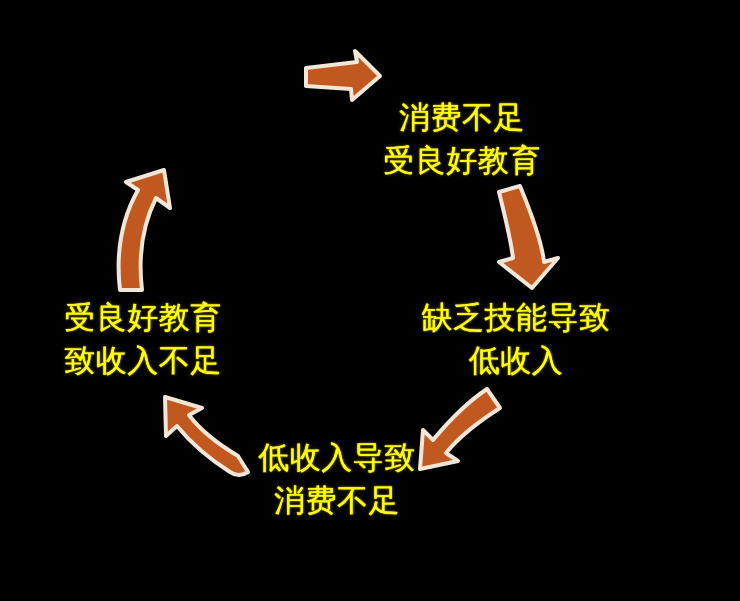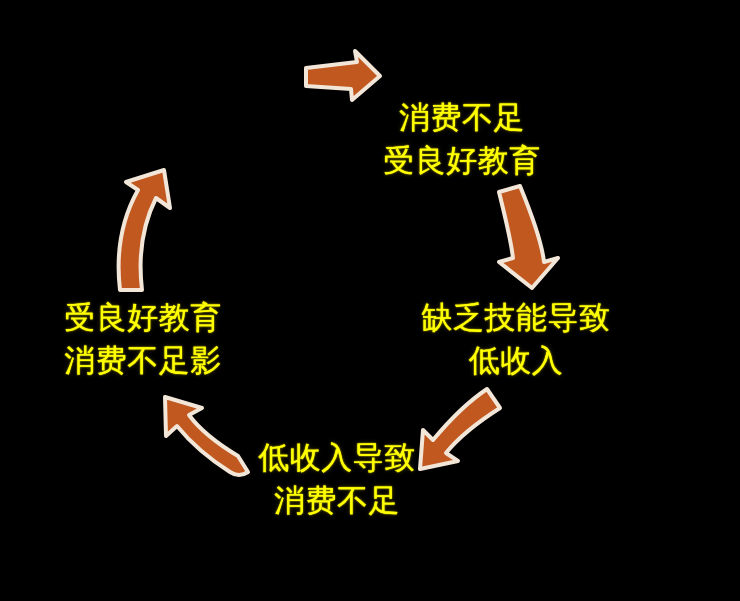--- a/index.html
+++ b/index.html
@@ -60,21 +60,21 @@
     <span class="ln">消费不足</span>
   </div>
 
   <div class="node-label" style="left:404px; top:296px; width:224px;">
     <span class="ln">缺乏技能导致</span>
     <span class="ln">低收入</span>
   </div>
 
   <div class="node-label" style="left:50px; top:296px; width:186px;">
     <span class="ln">受良好教育</span>
-    <span class="ln">消费不足影</span>
+    <span class="ln">致收入不足</span>
   </div>
 
   <svg class="arrow-svg" style="left:300px; top:48px;" width="86" height="74" viewBox="0 0 86 74">
     <path class="arrow-shape" d="M 6 38 L 6 20 L 57 14 L 55 3 L 80 28 L 52 52 L 51 41 Z"></path>
   </svg>
 
   <svg class="arrow-svg" style="left:482px; top:182px;" width="86" height="110" viewBox="0 0 86 110">
     <path class="arrow-shape" d="M 17 10 L 38 4
              C 52 38 60 62 62 80
              L 76 76 L 50 106 L 17 80 L 31 76

